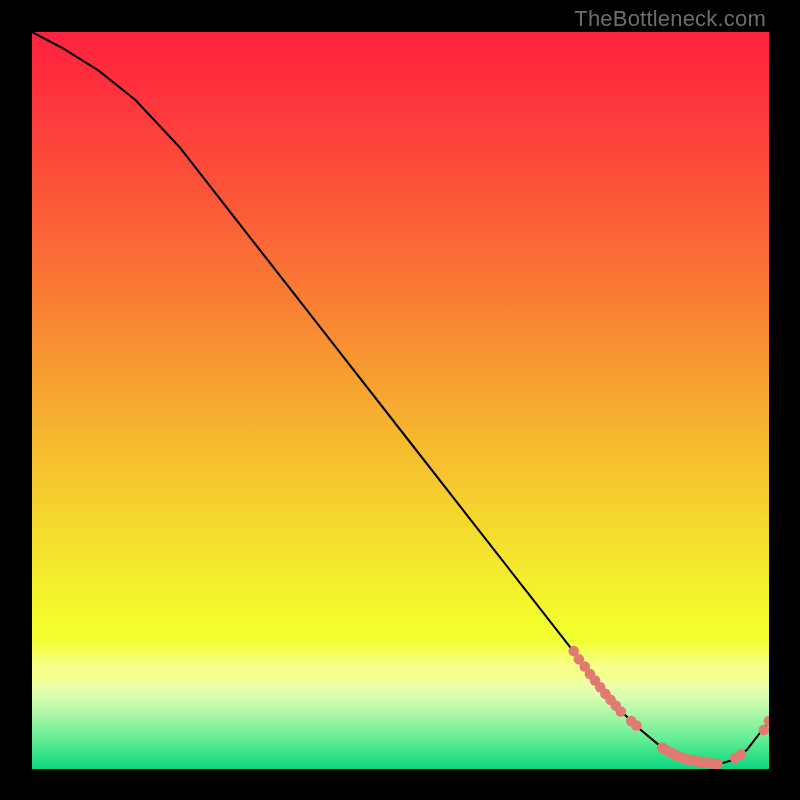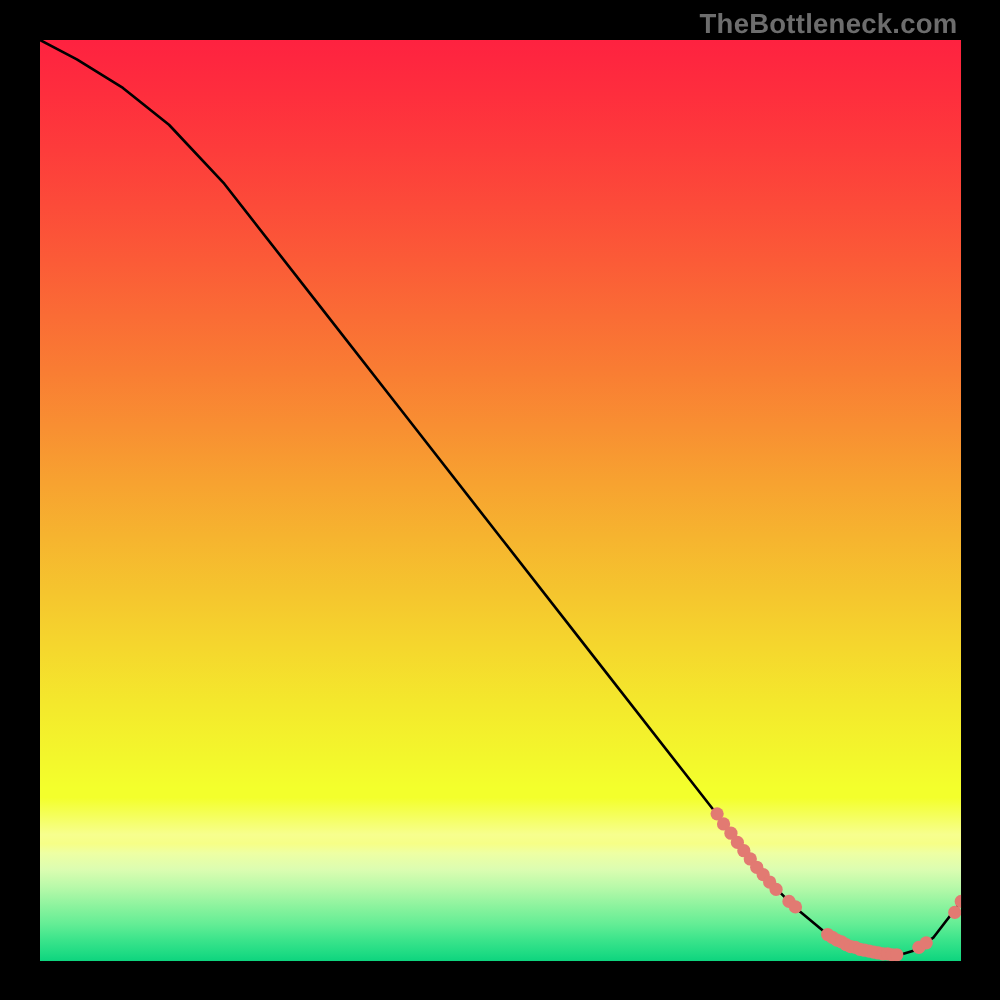--- a/index.html
+++ b/index.html
@@ -9,21 +9,20 @@
     height: 800px;
     background: #000;
     overflow: hidden;
     font-family: Arial, Helvetica, sans-serif;
   }
   .stage {
     position: relative;
     width: 800px;
     height: 800px;
     background: #000;
-    font-weight: bold;
   }
   .plot {
     position: absolute;
     left: 31.5px;
     top: 31.5px;
     width: 737px;
     height: 737px;
     overflow: hidden;
   }
   .plot svg {

